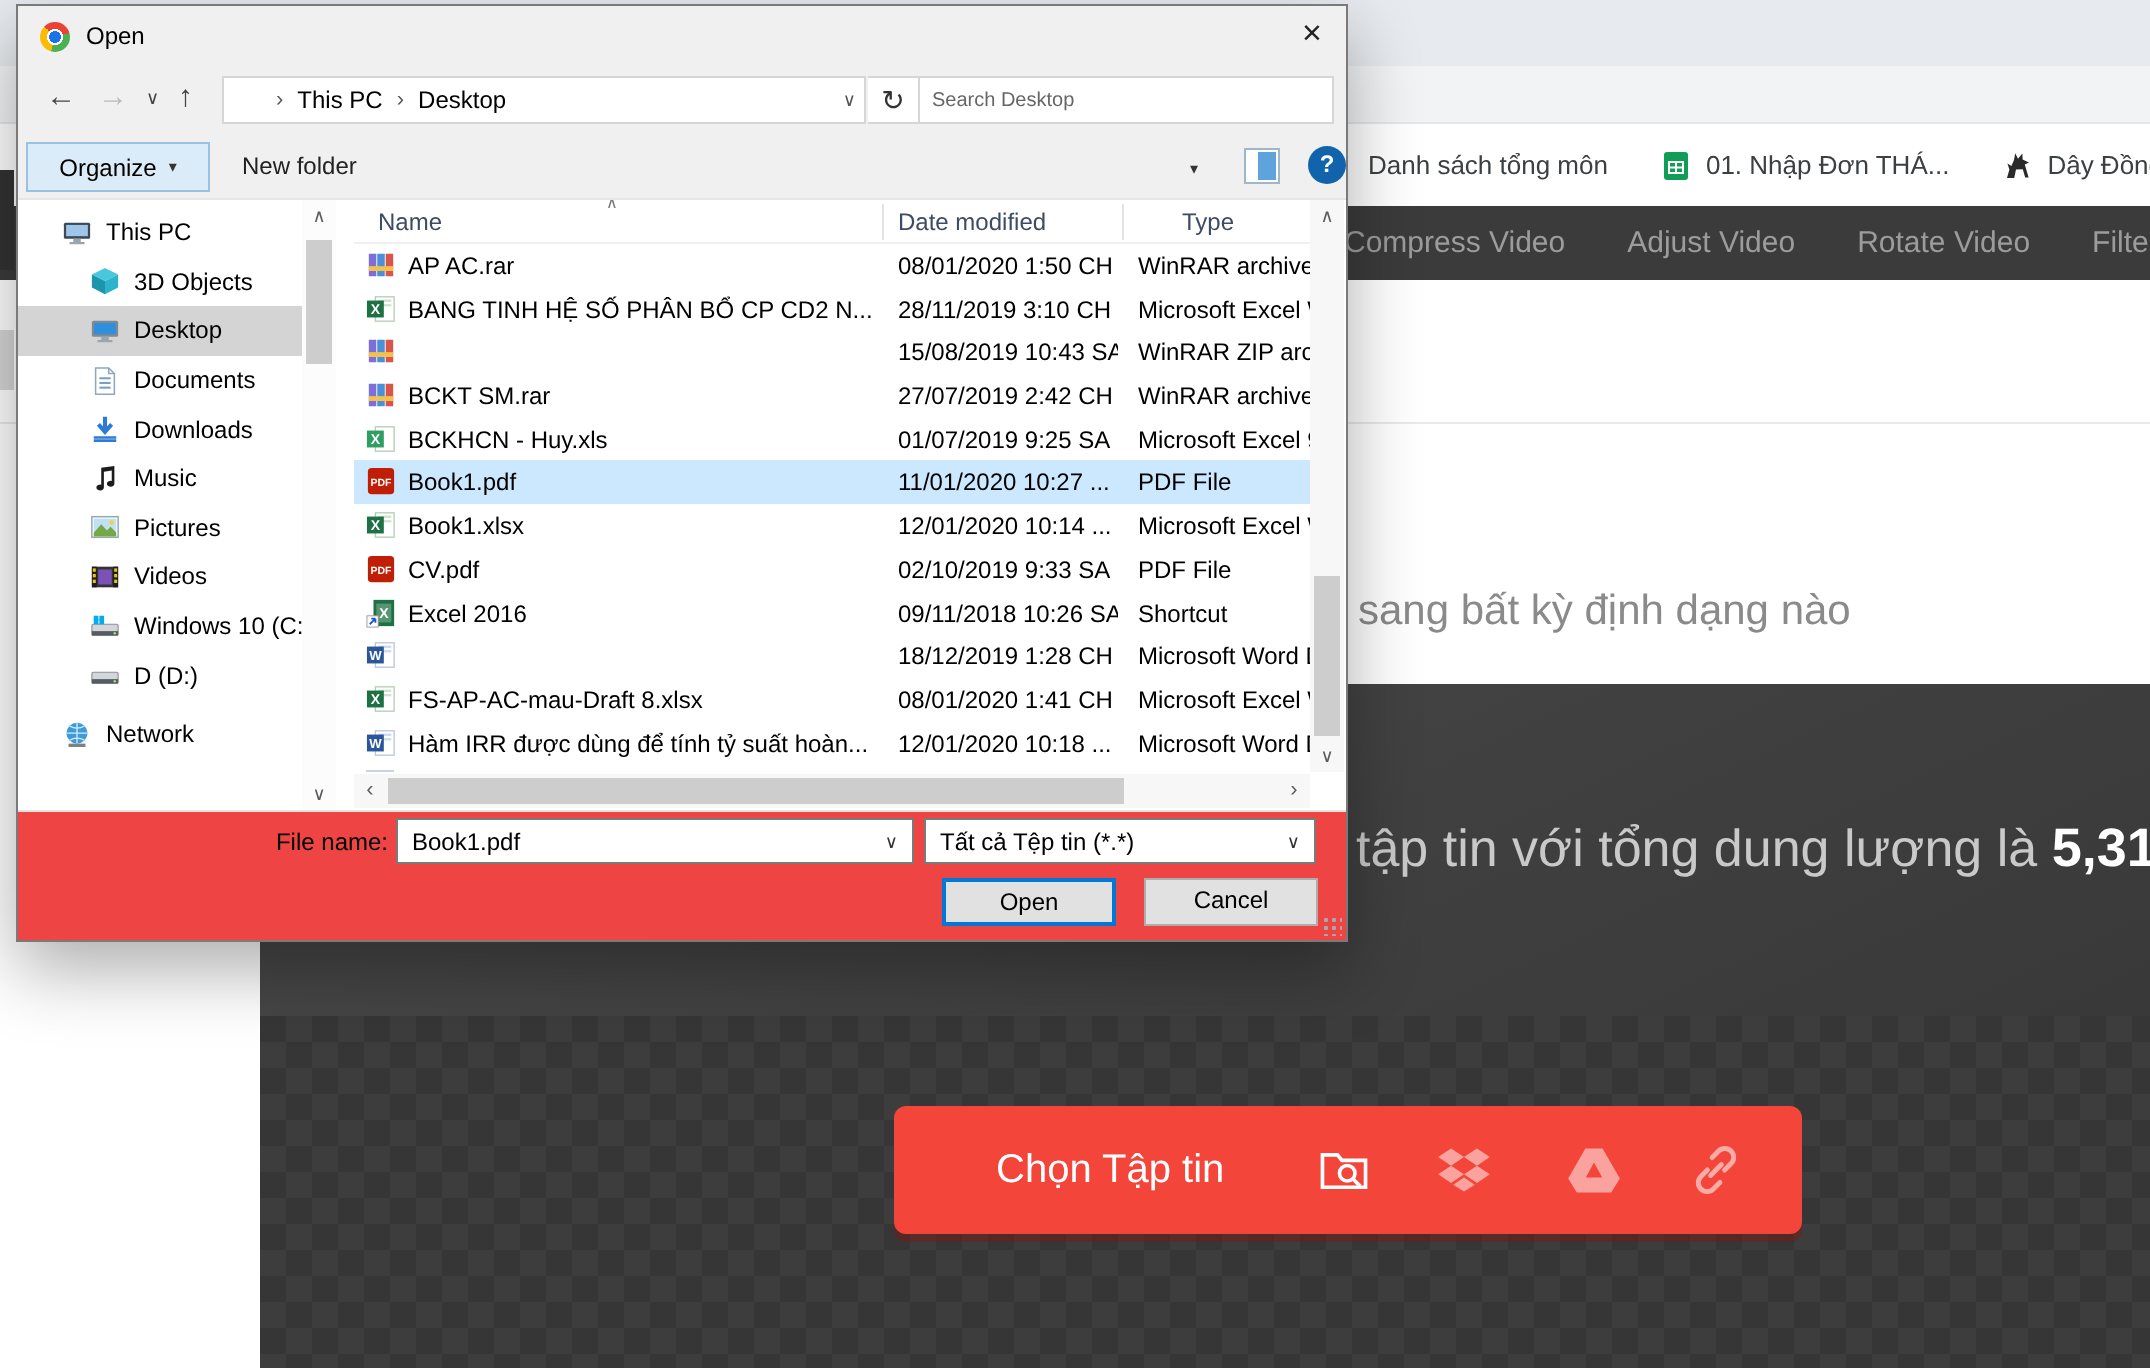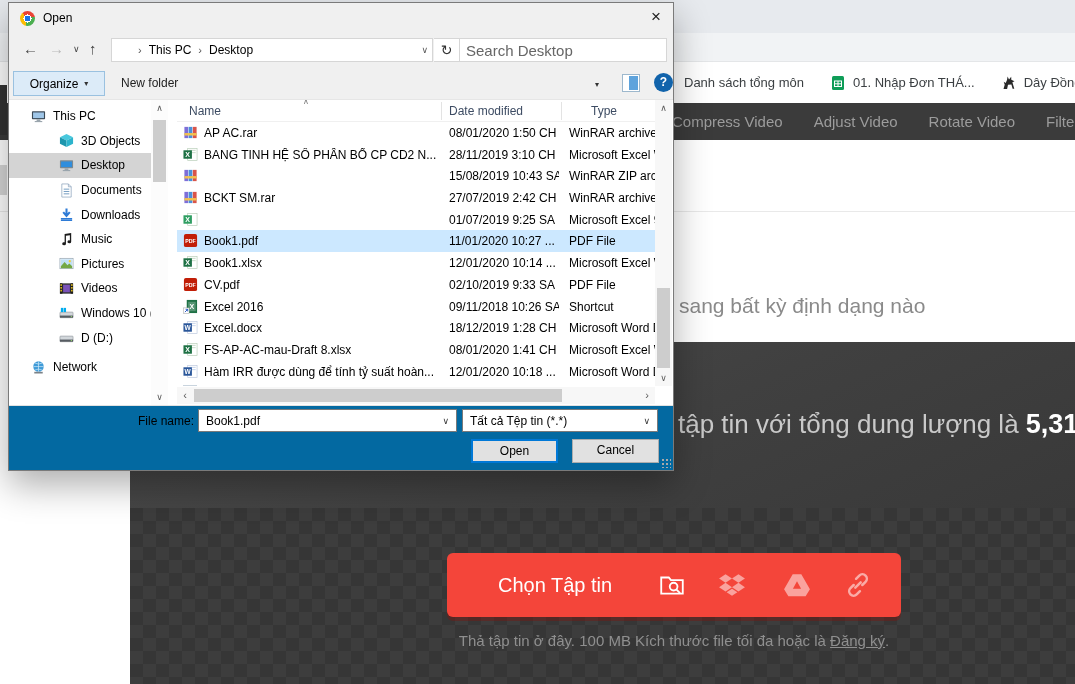--- a/index.html
+++ b/index.html
@@ -49,35 +49,35 @@
   .dlg-close{position:absolute;right:0;top:0;width:34px;height:30px;text-align:center;line-height:28px;font-size:17px;color:#222;}
   .dlg-nav{position:absolute;left:0;top:30px;width:100%;height:34px;}
   .navbtn{position:absolute;top:7px;font-size:15px;color:#444;}
   .navbtn.dis{color:#b9b9b9;}
   .addrbox{position:absolute;left:102px;top:5px;width:322px;height:24px;background:#fff;border:1px solid #d6d6d6;display:flex;align-items:center;padding:0 4px;gap:5px;}
   .addrbox .icn{width:15px;height:13px;}
   .crumbsep{color:#555;font-size:11px;padding:0 2px;}
   .addr-chev{margin-left:auto;color:#555;font-size:9px;}
   .refreshbtn{position:absolute;left:425px;top:5px;width:26px;height:24px;background:#fff;border:1px solid #d6d6d6;border-left:none;text-align:center;line-height:23px;font-size:14px;color:#333;}
   .searchbox{position:absolute;left:450px;top:5px;width:208px;height:24px;background:#fff;border:1px solid #d6d6d6;display:flex;align-items:center;padding:0 6px;}
-  .searchbox .ph{color:#666;font-size:15px;flex:1;}
+  .searchbox .ph{color:#666;font-size:10px;flex:1;}
   .dlg-toolbar{position:absolute;left:0;top:64px;width:100%;height:33px;border-bottom:1px solid #e6e6e6;}
   .organize{position:absolute;left:4px;top:4px;width:92px;height:25px;background:#dcebf8;border:1px solid #9ac1e0;display:flex;align-items:center;justify-content:center;gap:6px;}
   .organize .car{font-size:8px;color:#333;}
   .newfolder{position:absolute;left:112px;top:9px;color:#222;}
   .viewbtn{position:absolute;left:566px;top:6px;width:36px;height:22px;display:flex;align-items:center;gap:4px;}
   .panebtn{position:absolute;left:613px;top:7px;width:18px;height:18px;border:1px solid #9db8cd;background:#fff;}
   .panebtn i{position:absolute;right:1px;top:1px;width:9px;height:14px;background:#5ea3dc;}
   .helpbtn{position:absolute;left:645px;top:6px;width:19px;height:19px;border-radius:50%;background:#1163ab;color:#fff;text-align:center;line-height:19px;font-size:12px;font-weight:bold;}
   .dlg-body{position:absolute;left:0;top:97px;width:100%;height:305px;background:#fff;}
 
   
   .sidebar{position:absolute;left:0;top:4px;width:142px;height:296px;overflow:hidden;}
   .sbrow{position:relative;height:24.6px;display:flex;align-items:center;gap:7px;padding-left:22px;white-space:nowrap;}
-  .sbrow.ind{padding-left:50px;}
+  .sbrow.ind{padding-left:36px;}
   .sbrow.gap{margin-top:5px;}
   .sbrow.sel{background:#d4d4d4;}
   .sbrow .icn{width:15px;height:15px;flex:none;}
   .sb-scroll{position:absolute;left:142px;top:0;width:17px;height:305px;background:#fcfcfc;}
   .sb-scroll .ar{position:absolute;left:0;width:17px;height:16px;text-align:center;color:#5b5b5b;font-size:9px;line-height:16px;}
   .sb-thumb{position:absolute;left:2px;top:20px;width:13px;height:62px;background:#cdcdcd;}
 
   
   .flist{position:absolute;left:168px;top:0;width:478px;height:286px;overflow:hidden;}
   .fhead{position:absolute;left:0;top:0;width:478px;height:22px;border-bottom:1px solid #f0f0f0;color:#3d4c63;}
@@ -92,21 +92,21 @@
   .frow .dt{position:absolute;left:272px;top:4px;width:110px;overflow:hidden;white-space:nowrap;}
   .frow .tp{position:absolute;left:392px;top:4px;width:86px;overflow:hidden;white-space:nowrap;}
   .fl-vscroll{position:absolute;left:646px;top:0;width:17px;height:286px;background:#f7f7f7;}
   .fl-vscroll .ar{position:absolute;left:0;width:17px;height:16px;text-align:center;color:#5b5b5b;font-size:9px;line-height:16px;}
   .fl-vthumb{position:absolute;left:2px;top:188px;width:13px;height:80px;background:#cdcdcd;}
   .fl-hscroll{position:absolute;left:168px;top:287px;width:478px;height:17px;background:#f7f7f7;}
   .fl-hscroll .ar{position:absolute;top:0;width:16px;height:17px;text-align:center;color:#5b5b5b;font-size:11px;line-height:16px;}
   .fl-hthumb{position:absolute;left:17px;top:2px;width:368px;height:13px;background:#cdcdcd;}
 
   
-  .dlg-footer{position:absolute;left:0;top:402px;width:100%;height:65px;background:#0369a1;border-top:1px solid #e2e2e2;}
+  .dlg-footer{position:absolute;left:0;top:402px;width:100%;height:65px;background:#ef4444;border-top:1px solid #e2e2e2;}
   .fn-label{position:absolute;left:105px;top:8px;width:80px;text-align:right;}
   .combo{position:absolute;height:23px;background:#fff;border:1px solid #7a7a7a;display:flex;align-items:center;padding:0 7px;}
   .combo .chev{margin-left:auto;font-size:9px;color:#333;}
   .combo.fname{left:189px;top:3px;width:259px;}
   .combo.ftype{left:453px;top:3px;width:196px;}
   .btn{position:absolute;top:33px;width:87px;height:24px;background:#e1e1e1;border:1px solid #adadad;text-align:center;line-height:21px;}
   .btn.primary{left:462px;border:2px solid #0078d7;}
   .btn.cancel{left:563px;}
   .grip{position:absolute;right:2px;bottom:2px;width:10px;height:10px;
     background-image:radial-gradient(circle at 2px 2px,#a9a9a9 1px,transparent 1.2px);
@@ -192,23 +192,20 @@
           </svg>
         </span>
       <span class="bicn" style="left:397px;">
           <svg viewBox="0 0 26 26" fill="none" stroke="rgba(255,255,255,.55)" stroke-width="2.3" stroke-linecap="round">
             <path d="M10.5 15.5 L15.5 10.5"></path>
             <path d="M9 13 l-3 3 a4.1 4.1 0 0 0 5.8 5.8 l3-3"></path>
             <path d="M17 13 l3-3 a4.1 4.1 0 0 0-5.8-5.8 l-3 3"></path>
           </svg>
         </span>
     </div>
-    <div class="caption" style="left:317px;top:124px;">
-      <span>Thả tập tin ở đây. 100 MB Kích thước file tối đa hoặc là </span><a>Đăng ký</a><span>.</span>
-    </div>
   </div>
 
   <div class="sliver1"></div>
   <div class="sliver2"></div>
 
   <div class="dlg">
     <div class="dlg-title">
       <span class="appicon"></span>
       <span class="ttl">Open</span>
       <span class="dlg-close">×</span>
@@ -447,20 +444,21 @@
               <span class="tp">WinRAR archive</span>
             </div>
             <div class="frow">
               <span class="icn">
                 <svg viewBox="0 0 16 16">
                   <rect x="5" y="1.5" width="10" height="13" fill="#fff" stroke="#b5ccb5" stroke-width=".7"></rect>
                   <rect x="0.5" y="3.5" width="9" height="9" fill="#2f9e62"></rect>
                   <text x="5" y="10.6" font-size="7.5" font-weight="bold" fill="#fff" text-anchor="middle">X</text>
                 </svg>
               </span>
+              <span class="nm">BCKHCN - Huy.xls</span>
               <span class="dt">01/07/2019 9:25 SA</span>
               <span class="tp">Microsoft Excel 97</span>
             </div>
             <div class="frow sel">
               <span class="icn">
                 <svg viewBox="0 0 16 16">
                   <rect x="1" y="1" width="14" height="14" rx="2" fill="#c11e07"></rect>
                   <text x="8" y="10.8" font-size="5.6" font-weight="bold" fill="#fff" text-anchor="middle">PDF</text>
                 </svg>
               </span>
@@ -510,21 +508,20 @@
             <div class="frow">
               <span class="icn">
                 <svg viewBox="0 0 16 16">
                   <rect x="5" y="1.5" width="10" height="13" fill="#fff" stroke="#b9c6dd" stroke-width=".7"></rect>
                   <rect x="6.5" y="3" width="7" height="1.2" fill="#ccd9ee"></rect>
                   <rect x="6.5" y="5.4" width="7" height="1.2" fill="#ccd9ee"></rect>
                   <rect x="0.5" y="3.5" width="9" height="9" fill="#2b579a"></rect>
                   <text x="5" y="10.6" font-size="7" font-weight="bold" fill="#fff" text-anchor="middle">W</text>
                 </svg>
               </span>
-              <span class="nm">Excel.docx</span>
               <span class="dt">18/12/2019 1:28 CH</span>
               <span class="tp">Microsoft Word D</span>
             </div>
             <div class="frow">
               <span class="icn">
                 <svg viewBox="0 0 16 16">
                   <rect x="5" y="1.5" width="10" height="13" fill="#fff" stroke="#b5ccb5" stroke-width=".7"></rect>
                   <rect x="6.5" y="3" width="7" height="1.2" fill="#cfe0cf"></rect>
                   <rect x="6.5" y="5.4" width="7" height="1.2" fill="#cfe0cf"></rect>
                   <rect x="0.5" y="3.5" width="9" height="9" fill="#1e7145"></rect>

